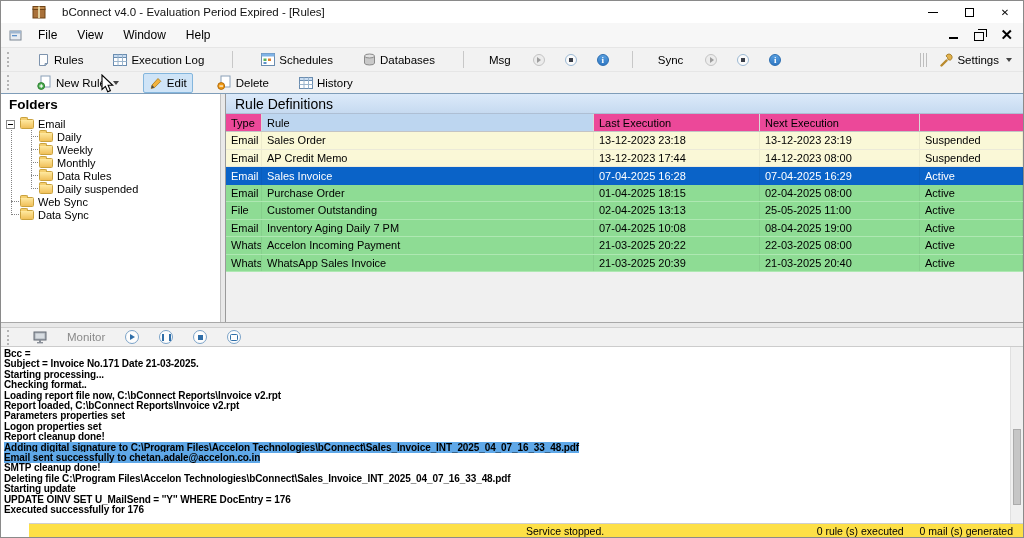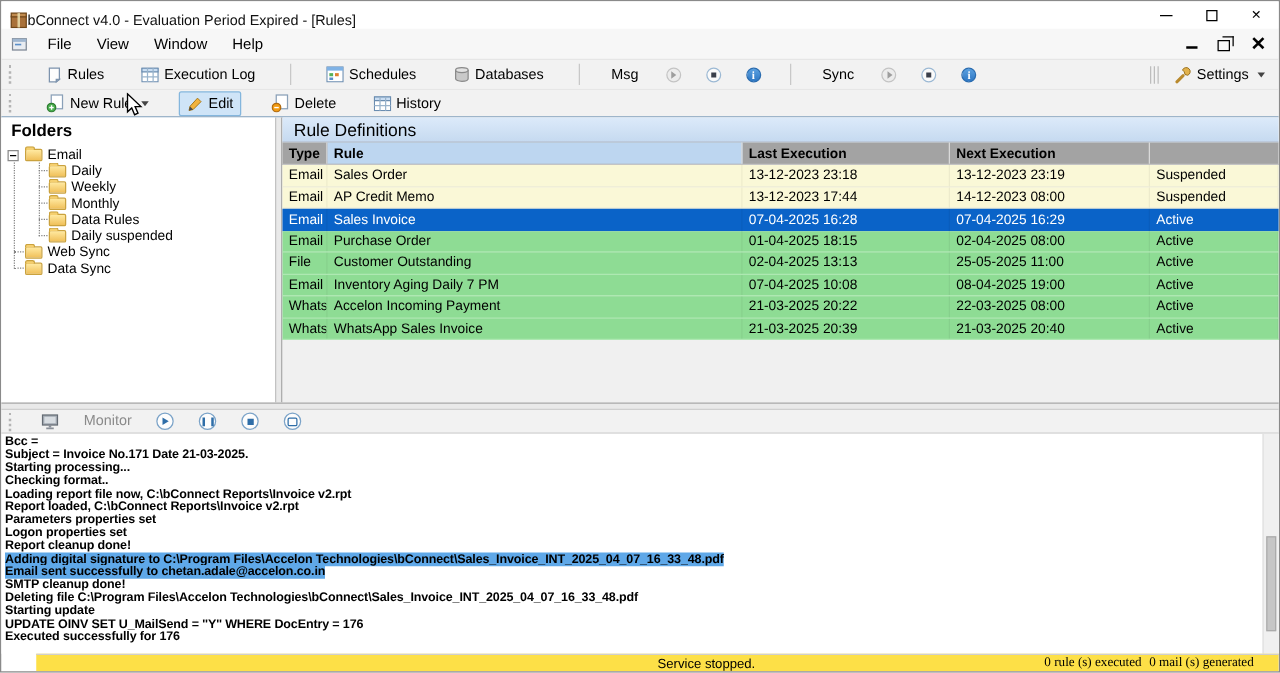--- a/index.html
+++ b/index.html
@@ -2,22 +2,22 @@
 <html><head>
 <meta charset="utf-8">
 <style>
   * { margin:0; padding:0; box-sizing:border-box; }
   body { background:#d4d4d4; font-family:"Liberation Sans", sans-serif; }
   .window { width:1024px; height:538px; border:1px solid #8a8a8a; background:#fff;
             display:flex; flex-direction:column; position:relative; overflow:hidden;
             font-size:11px; color:#000; }
 
   
-  .titlebar { height:22px; background:#ffffff; display:flex; align-items:flex-end; gap:0;
-              padding-left:7px; flex:none; }
+  .titlebar { height:22px; background:#ffffff; display:flex; align-items:center; gap:16px;
+              padding-left:7px; flex:none;margin-left:24px; }
   .titlebar .title { font-size:11.5px; color:#111; }
   .wctrls { margin-left:auto; display:flex; height:100%; }
   .wbtn { width:36px; height:100%; display:flex; align-items:center; justify-content:center; }
   .g-min { width:10px; height:1px; background:#000; }
   .g-max { width:9px; height:9px; border:1px solid #000; }
   .g-close::after { content:"\2715"; font-size:10px; }
 
   
   .menubar { height:24px; background:#f7f7f7; display:flex; align-items:center; padding:0 10px 0 8px; flex:none; }
   .menu-item { font-size:12px; padding:3px 10px; }
@@ -74,21 +74,21 @@
   .folder-ic { width:14px; height:10px; margin-right:4px; flex:none; position:relative;
                background:linear-gradient(180deg,#ffe9a0,#f0c05a); border:1px solid #caa23e; border-radius:1.5px; }
   .folder-ic::before { content:""; position:absolute; top:-3px; left:-1px; width:6px; height:2px;
                background:#f5cf6f; border:1px solid #caa23e; border-bottom:none; border-radius:2px 2px 0 0; }
 
   .vsplit { width:6px; background:#e9e9e9; border-left:1px solid #c2c2c2; border-right:1px solid #9a9a9a; }
 
   .rules-panel { flex:1; display:flex; flex-direction:column; background:#f0f0f0; min-width:0; }
   .rp-title { height:20px; background:linear-gradient(180deg,#dceafa,#c6daf0); font-weight:normal;
               font-size:14px; padding:2px 0 0 9px; border-bottom:1px solid #aebfd4; flex:none; }
-  .rp-header { height:18px; display:flex; background:#a3a3a3; border-bottom:1px solid #c4c4c4; flex:none;font-weight:bold; }
+  .rp-header { height:18px; display:flex; background:#ec4899; border-bottom:1px solid #c4c4c4; flex:none; }
   .hc { display:flex; align-items:center; padding-left:5px; border-right:1px solid #d9d9d9; color:#000; }
   .hc-rule { background:#bdd6f0; }
   .c-type { width:36px; flex:none; }
   .c-rule { width:332px; flex:none; }
   .c-last { width:166px; flex:none; }
   .c-next { width:160px; flex:none; }
   .c-status { flex:1; min-width:0; }
   .trow { height:17.5px; display:flex; flex:none; }
   .trow > span { display:flex; align-items:center; padding-left:5px; overflow:hidden; white-space:nowrap;
                  border-right:1px solid rgba(0,0,0,0.05); }
@@ -117,21 +117,21 @@
   .log-line.hl .log-text { background:#5fa8e8; }
   .log-scroll { position:absolute; right:0; top:0; bottom:0; width:13px; background:#f0f0f0;
                 border-left:1px solid #e0e0e0; }
   .log-thumb { position:absolute; left:2px; right:2px; top:82px; height:76px; background:#c6c6c6;
                border:1px solid #ababab; }
 
   
   .statusbar { height:14px; background:#fde047; border-top:1px solid #cfcfcf; position:relative;
                display:flex; align-items:center; font-size:10.5px; flex:none;margin-left:28px; }
   .sb-service { position:absolute; left:497px; top:1px; }
-  .sb-right { margin-left:auto; display:flex; gap:6px; padding-right:20px;font-family:Liberation Serif, serif; }
+  .sb-right { margin-left:auto; display:flex; gap:16px; padding-right:10px; }
 
   
   .cursor { position:absolute; left:100px; top:73px; z-index:40; pointer-events:none; }
 
   .icon { flex:none; display:inline-flex; }
 </style>
 </head>
 <body>
 
 <div class="window">

